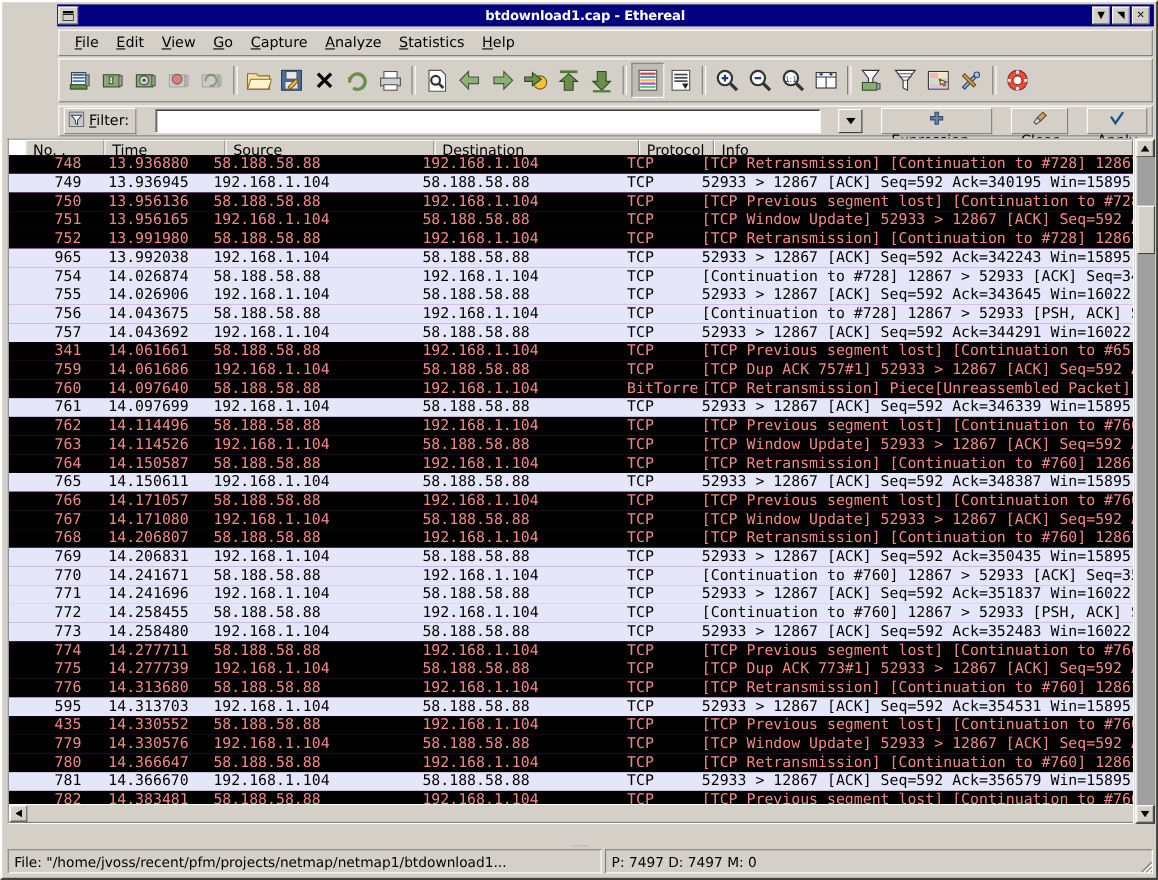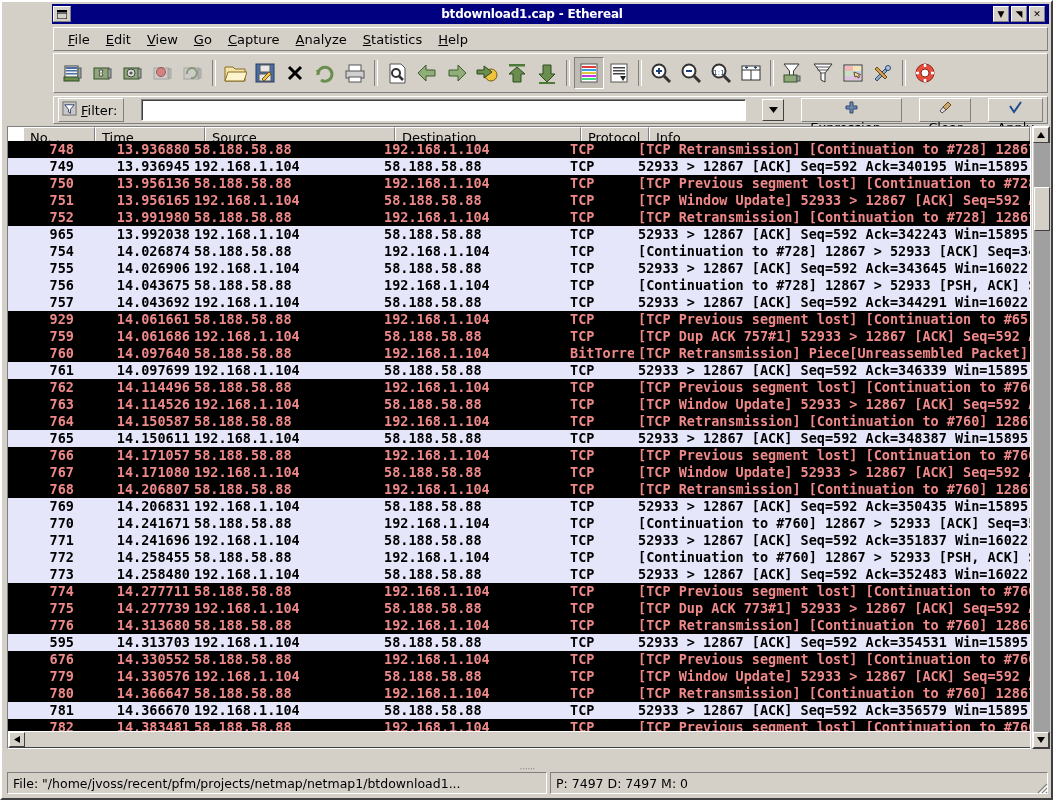--- a/index.html
+++ b/index.html
@@ -232,35 +232,34 @@
     padding: 2px 0 0 6px;
     font-family: "DejaVu Sans", sans-serif;
     overflow: hidden;
     white-space: nowrap;
   }
   .rows {
     position: relative;
     height: 598px;
     overflow: hidden;
     background: #a21caf;
-    font-weight: bold;
   }
   .row {
     display: flex;
     height: 17px;
     line-height: 17px;
     font-family: "DejaVu Sans Mono", monospace;
     font-size: 13.5px;
     white-space: nowrap;
     box-sizing: border-box;
   }
   .row.normal { background: #e6e6fa; color: #000000; }
   .row.bad    { background: #000000; color: #ef8989; }
   .c-no   { width: 72px;  text-align: right; padding-right: 6px; box-sizing: border-box; overflow: hidden; }
-  .c-time { width: 110px; text-align: right; box-sizing: border-box; overflow: hidden; }
+  .c-time { width: 110px; text-align: center; box-sizing: border-box; overflow: hidden; }
   .c-src  { width: 190px; box-sizing: border-box; overflow: hidden; padding-left: 4px;}
   .c-dst  { width: 186px; box-sizing: border-box; overflow: hidden; padding-left: 4px;}
   .c-pro  { width: 68px;  box-sizing: border-box; overflow: hidden; padding-left: 4px;}
   .c-info { flex: 1; box-sizing: border-box; overflow: hidden; padding-left: 4px;}
 
   
   .vscroll {
     position: absolute;
     right: 0; top: 0;
     width: 18px; height: 623px;
@@ -734,21 +733,21 @@
           </div>
           <div class="row normal">
             <div class="c-no">757</div>
             <div class="c-time">14.043692</div>
             <div class="c-src">192.168.1.104</div>
             <div class="c-dst">58.188.58.88</div>
             <div class="c-pro">TCP</div>
             <div class="c-info">52933 &gt; 12867 [ACK] Seq=592 Ack=344291 Win=16022 L</div>
           </div>
           <div class="row bad">
-            <div class="c-no">929</div>
+            <div class="c-no">341</div>
             <div class="c-time">14.061661</div>
             <div class="c-src">58.188.58.88</div>
             <div class="c-dst">192.168.1.104</div>
             <div class="c-pro">TCP</div>
             <div class="c-info">[TCP Previous segment lost] [Continuation to #65]</div>
           </div>
           <div class="row bad">
             <div class="c-no">759</div>
             <div class="c-time">14.061686</div>
             <div class="c-src">192.168.1.104</div>
@@ -894,21 +893,21 @@
           </div>
           <div class="row normal">
             <div class="c-no">595</div>
             <div class="c-time">14.313703</div>
             <div class="c-src">192.168.1.104</div>
             <div class="c-dst">58.188.58.88</div>
             <div class="c-pro">TCP</div>
             <div class="c-info">52933 &gt; 12867 [ACK] Seq=592 Ack=354531 Win=15895 L</div>
           </div>
           <div class="row bad">
-            <div class="c-no">676</div>
+            <div class="c-no">435</div>
             <div class="c-time">14.330552</div>
             <div class="c-src">58.188.58.88</div>
             <div class="c-dst">192.168.1.104</div>
             <div class="c-pro">TCP</div>
             <div class="c-info">[TCP Previous segment lost] [Continuation to #760]</div>
           </div>
           <div class="row bad">
             <div class="c-no">779</div>
             <div class="c-time">14.330576</div>
             <div class="c-src">192.168.1.104</div>

